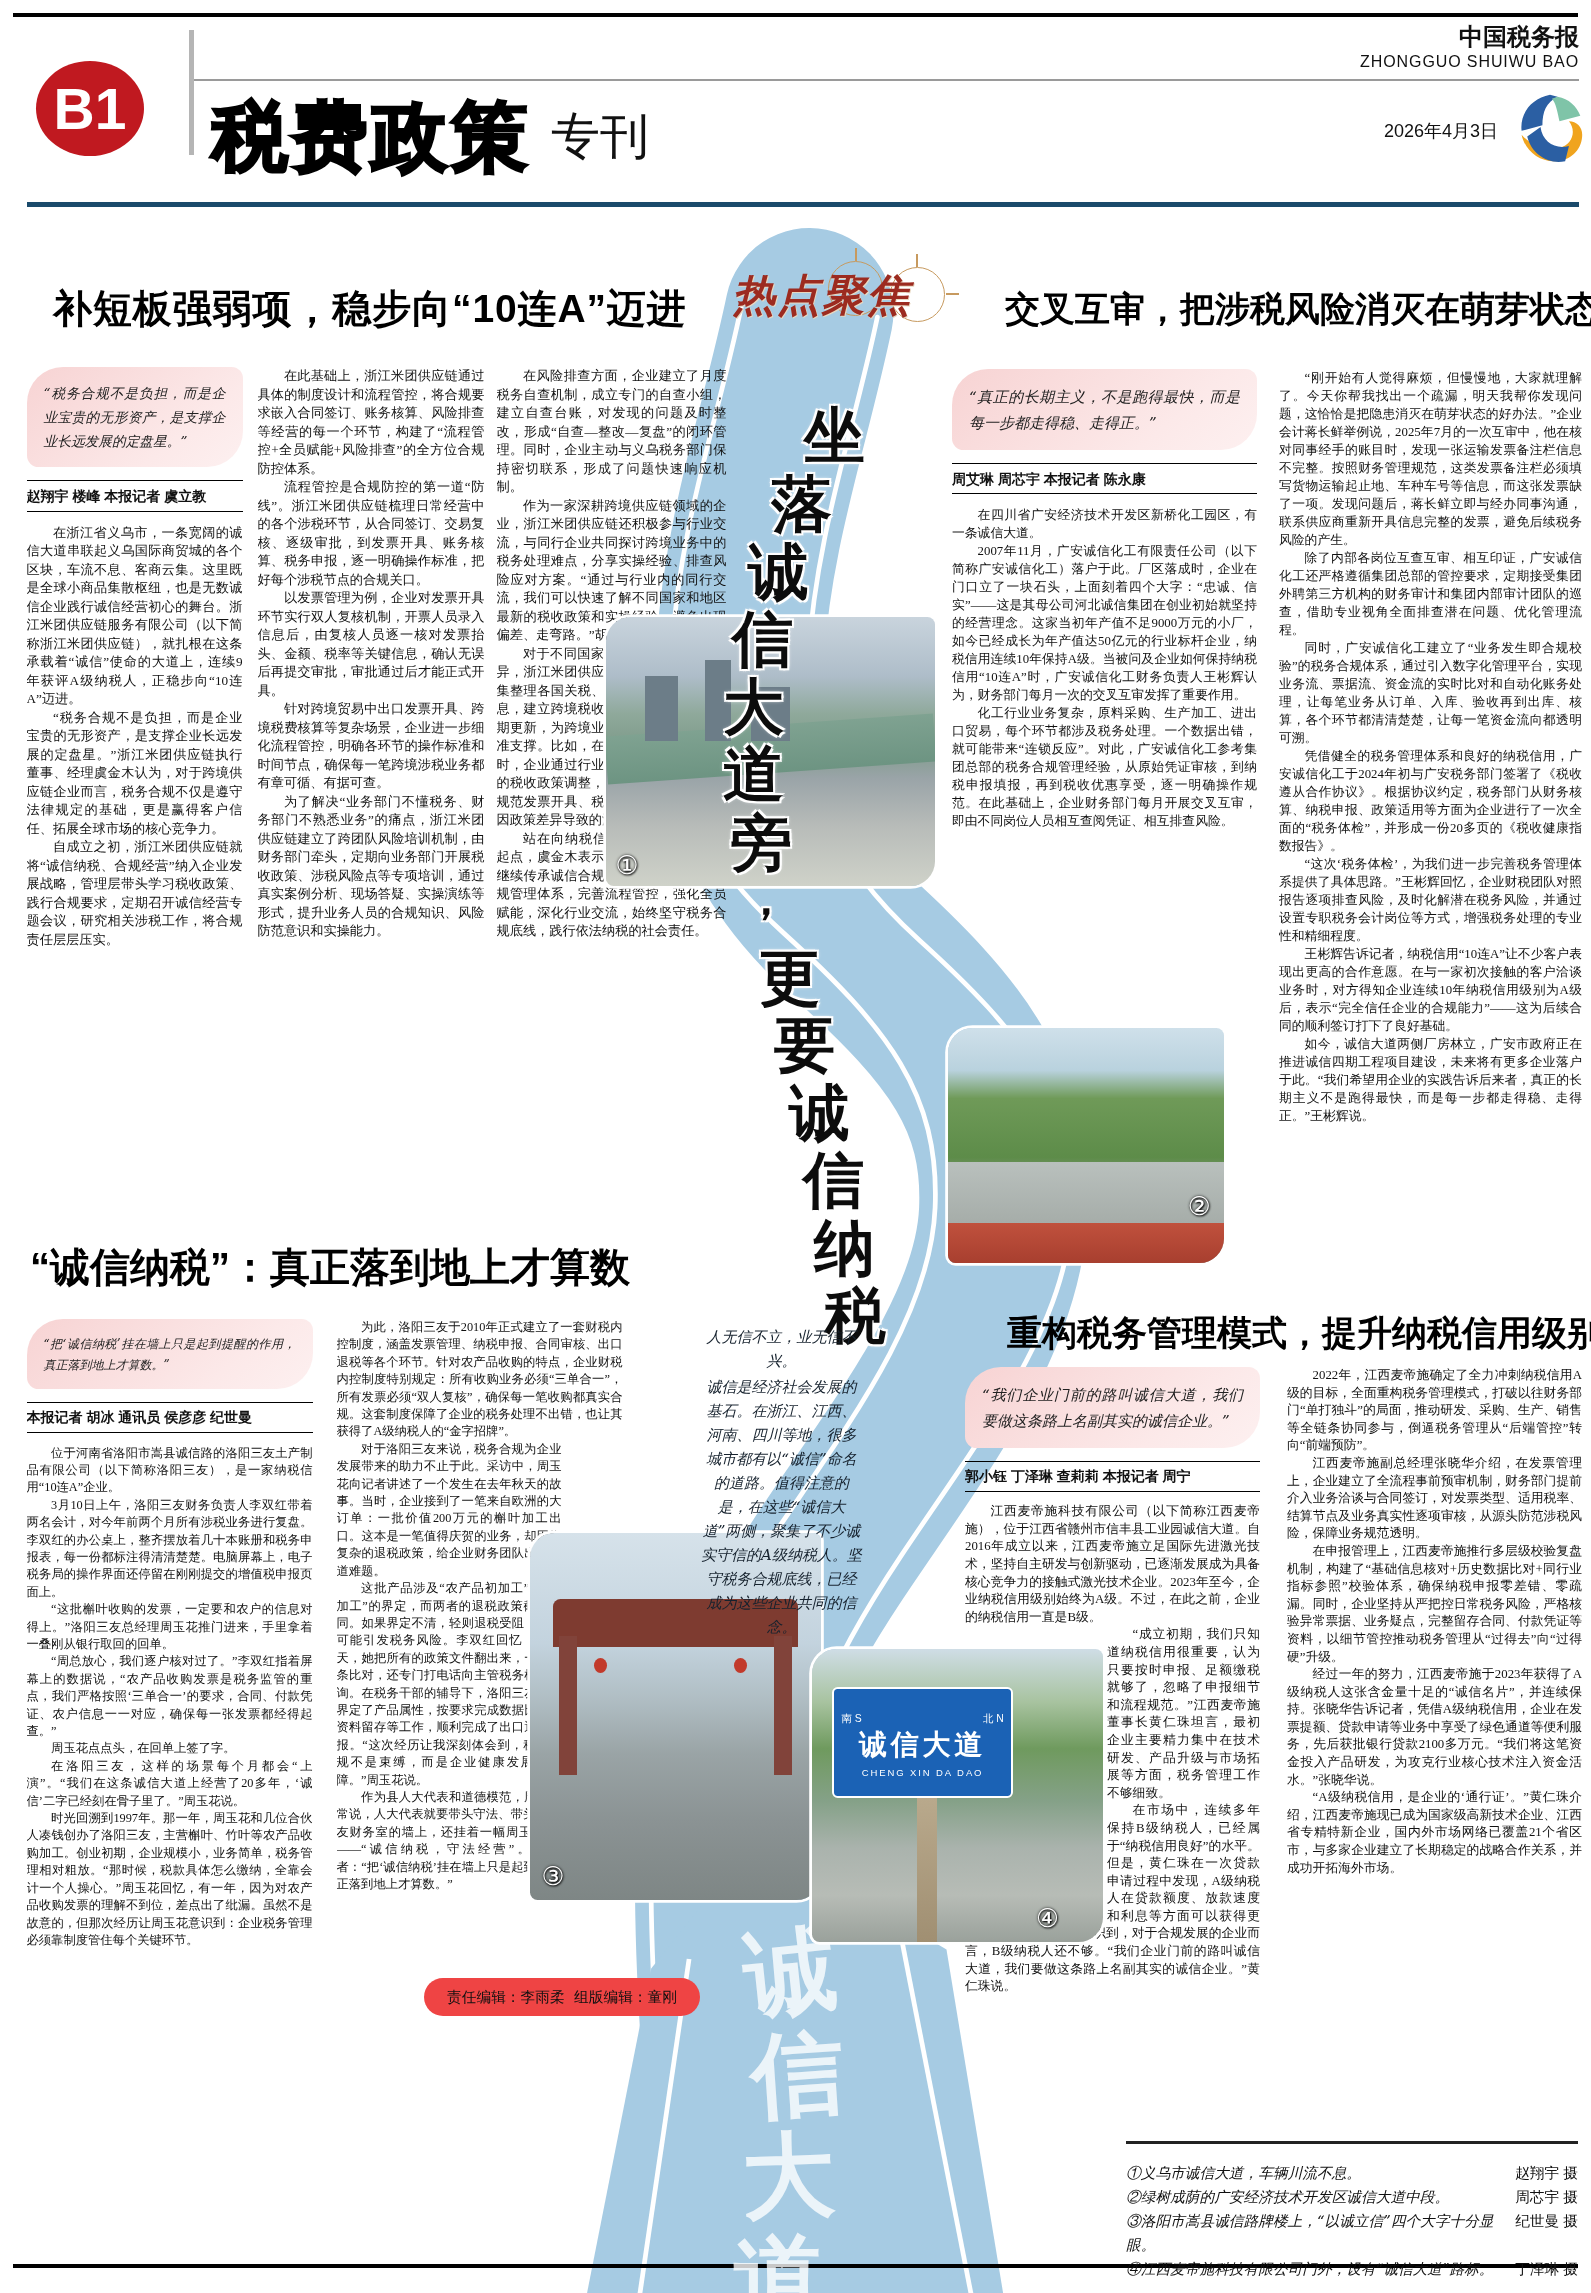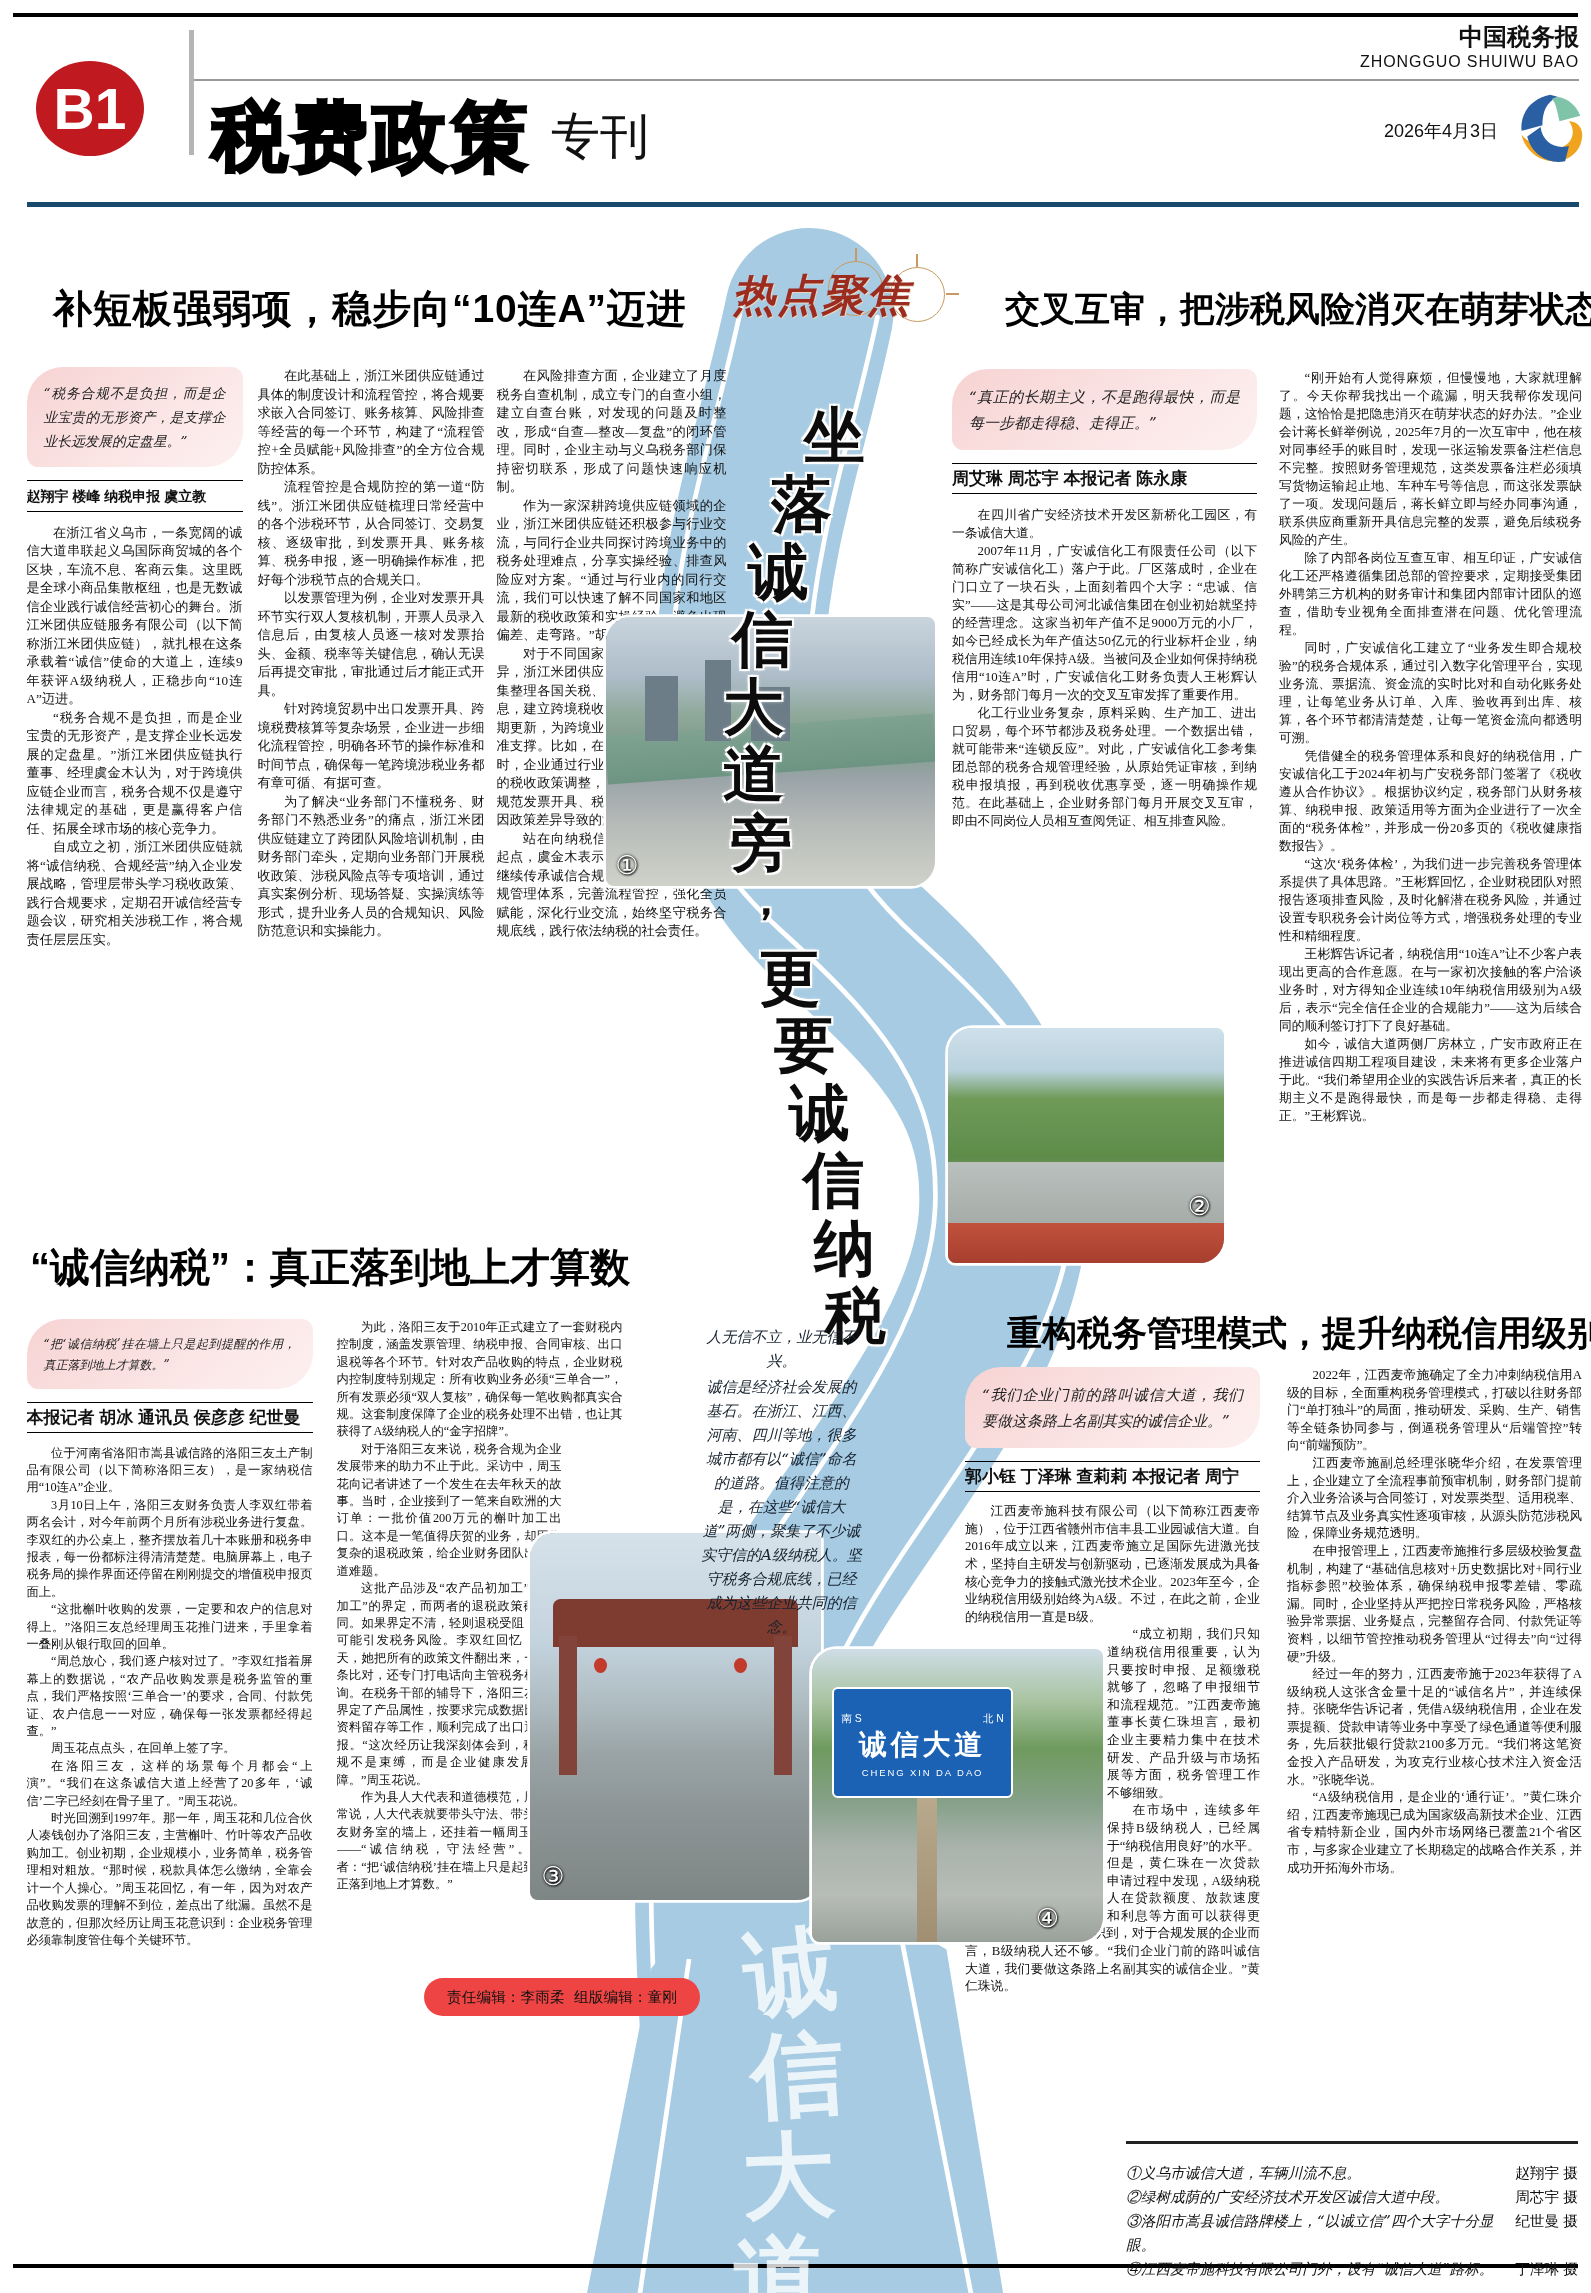--- a/index.html
+++ b/index.html
@@ -51,21 +51,21 @@
 
   
   .headline { font-family:"Liberation Sans",sans-serif; font-weight:700; color:#000; z-index:2; white-space:nowrap; }
   .body-box { z-index:2; }
   .col { position:absolute; top:0; overflow:hidden; text-align:justify; }
   .col p { text-indent:2em; }
   .quote-box { background:linear-gradient(140deg,#f7d3d3,#fce9e9 70%,#fdf0f0);
     border-radius:36px 11.4px 36px 11.4px; padding:15px 17px 13.2px 17px;
     font-family:"DejaVu Serif",serif; font-style:italic; font-size:15px; line-height:1.75;
     color:#222; margin-bottom:13.2px; }
-  .byline { font-family:"Liberation Sans",sans-serif; font-weight:700; font-size:17px;
+  .byline { font-family:"Liberation Sans",sans-serif; font-weight:700; font-size:14px;
     border-top:1.9px solid #000; border-bottom:1.9px solid #000; padding:5.7px 0; margin-bottom:11.4px;
     white-space:nowrap; }
   .spacer-r { float:right; }
   .spacer-l { float:left; }
 
   
   .a1-headline { left:53px; top:282px; font-size:39px; letter-spacing:0.9px; }
   .a1-body { left:26.5px; top:367px; width:700px; height:812px; font-size:13.2px; line-height:18.5px; }
   .a1-c1 { left:0; width:216px; height:812px; }
   .a1-c2 { left:231px; width:227px; height:812px; }
@@ -196,21 +196,21 @@
   </div>
 <div class="abs editors-pill">
   <span>责任编辑：李雨柔</span>
   <span>组版编辑：童刚</span>
 </div>
 
 <div class="abs headline a1-headline">补短板强弱项，稳步向“10连A”迈进</div>
 <div class="abs body-box a1-body">
   <div class="col a1-c1">
     <div class="quote-box" style="font-size:13.7px;">“税务合规不是负担，而是企业宝贵的无形资产，是支撑企业长远发展的定盘星。”</div>
-    <div class="byline" style="font-size:14px;">赵翔宇 楼峰 纳税申报 虞立教</div>
+    <div class="byline" style="font-size:14px;">赵翔宇 楼峰 本报记者 虞立教</div>
     <div>
 
     <p>在浙江省义乌市，一条宽阔的诚信大道串联起义乌国际商贸城的各个区块，车流不息、客商云集。这里既是全球小商品集散枢纽，也是无数诚信企业践行诚信经营初心的舞台。浙江米团供应链服务有限公司（以下简称浙江米团供应链），就扎根在这条承载着“诚信”使命的大道上，连续9年获评A级纳税人，正稳步向“10连A”迈进。</p>
         <p>“税务合规不是负担，而是企业宝贵的无形资产，是支撑企业长远发展的定盘星。”浙江米团供应链执行董事、经理虞金木认为，对于跨境供应链企业而言，税务合规不仅是遵守法律规定的基础，更是赢得客户信任、拓展全球市场的核心竞争力。</p>
         <p>自成立之初，浙江米团供应链就将“诚信纳税、合规经营”纳入企业发展战略，管理层带头学习税收政策、践行合规要求，定期召开诚信经营专题会议，研究相关涉税工作，将合规责任层层压实。</p>
       </div>
   </div>
   <div class="col a1-c2">
 
   <p>在此基础上，浙江米团供应链通过具体的制度设计和流程管控，将合规要求嵌入合同签订、账务核算、风险排查等经营的每一个环节，构建了“流程管控+全员赋能+风险排查”的全方位合规防控体系。</p>

